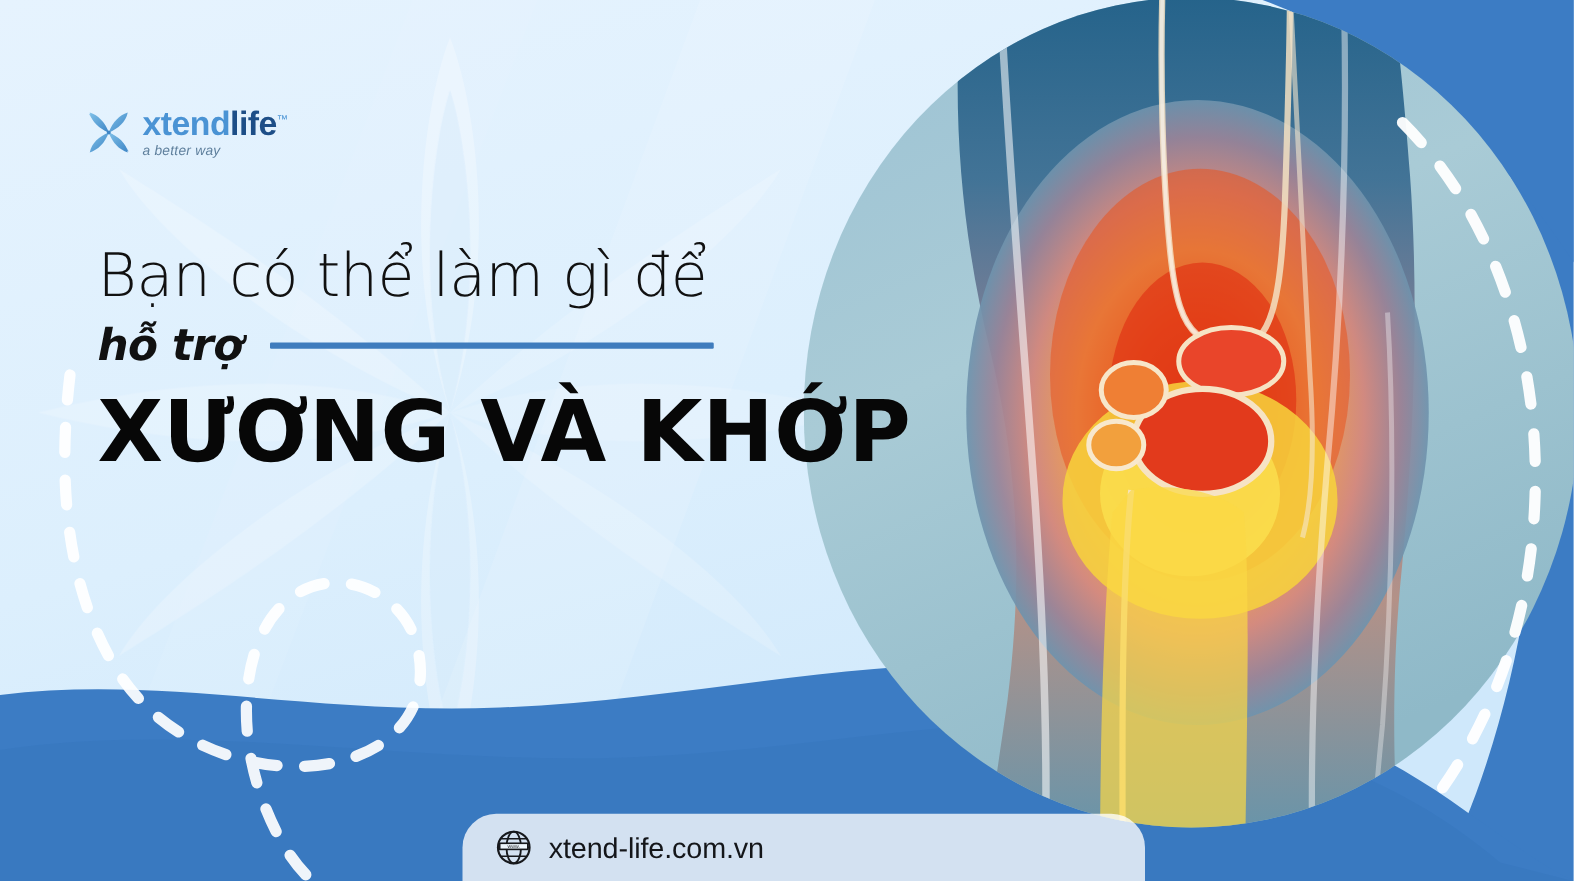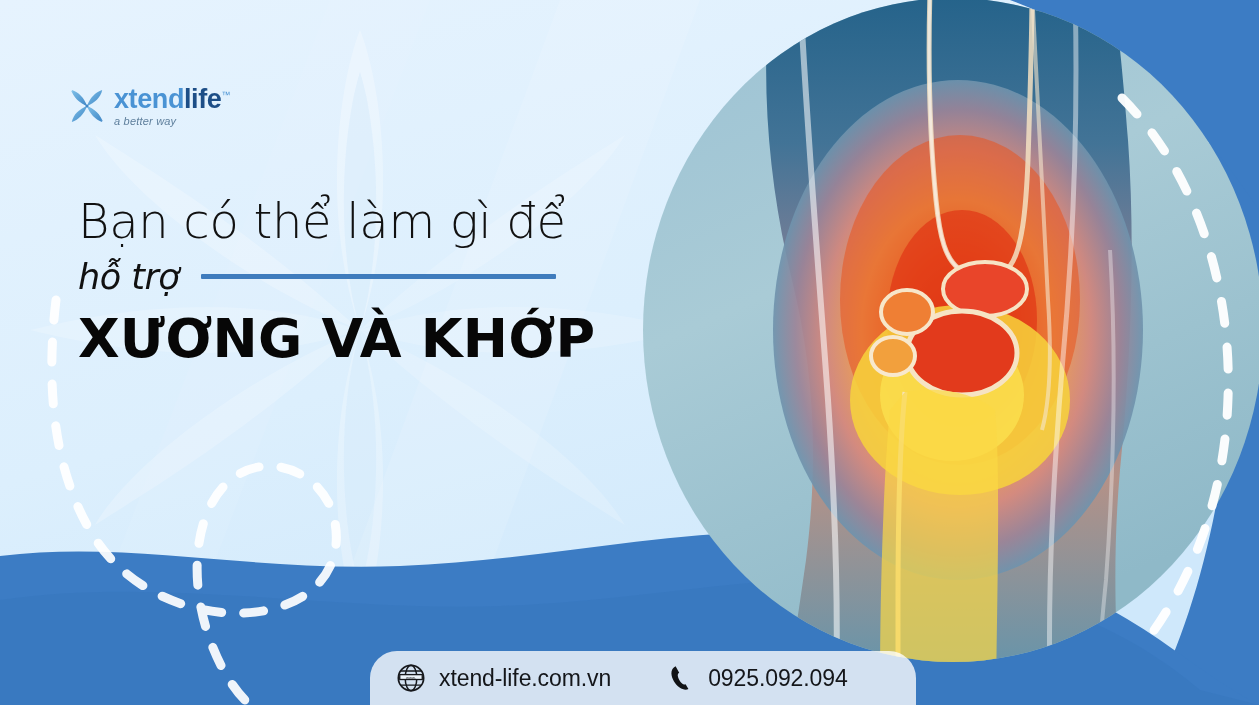--- a/index.html
+++ b/index.html
@@ -23,28 +23,28 @@
 
   
   #headline{position:absolute;left:78px;top:196px;width:600px;}
   #head-line1{
     font-size:48px;font-weight:300;color:#111;letter-spacing:-0.3px;
     line-height:1.06;white-space:nowrap;
     font-family:"DejaVu Sans",sans-serif;
   }
   #subrow{display:flex;align-items:center;margin-top:8px;height:44px;}
   #head-line2{
-    font-size:35px;font-style:italic;font-weight:normal;color:#111;
+    font-size:35px;font-style:italic;font-weight:bold;color:#111;
     white-space:nowrap;letter-spacing:-0.5px;
     font-family:"DejaVu Sans",sans-serif;
   }
   #divider{height:5px;background:#3f7cbd;flex:0 0 355px;margin-left:22px;border-radius:1px;}
   #head-line3{
     margin-top:12px;
-    font-size:54px;font-weight:800;color:#070707;letter-spacing:0.2px;
+    font-size:68px;font-weight:800;color:#070707;letter-spacing:0.2px;
     white-space:nowrap;line-height:1.05;
     font-family:"DejaVu Sans",sans-serif;
   }
 
   
   #contact{
     position:absolute;left:370px;top:651px;width:546px;height:54px;
     background:rgba(255,255,255,0.78);
     border-radius:27px 27px 0 0;
     display:flex;align-items:center;
@@ -235,26 +235,15 @@
         <line x1="2.5" y1="16" x2="29.5" y2="16" stroke="#16181c" stroke-width="1.6"></line>
         <path d="M5,8.5 H27 M5,23.5 H27" stroke="#16181c" stroke-width="1.4" fill="none"></path>
         <rect x="4" y="12.4" width="24" height="5.2" fill="#eef6fd" stroke="#16181c" stroke-width="1.4"></rect>
         <text x="16" y="16.6" text-anchor="middle" font-size="4.4" font-family="Liberation Sans, sans-serif" fill="#16181c">www.</text>
       </svg>
       <span class="contact-text">xtend-life.com.vn</span>
     </div>
 
     <div id="contact-gap"></div>
 
-    <div class="contact-item">
-      <svg class="ic" width="26" height="28" viewBox="0 0 26 28">
-        <path d="M6.6,2.2 C4.0,3.4 2.2,6.2 2.4,9.6
-                 C2.7,14.8 6.0,20.4 10.6,23.6
-                 C13.6,25.7 17.0,26.3 19.4,25.1
-                 L16.6,20.2 C15.4,20.9 14.2,20.6 13.1,19.6
-                 C11.0,17.7 9.2,14.6 8.8,12.0
-                 C8.6,10.4 9.1,9.3 10.2,8.7 Z" fill="#111316"></path>
-      </svg>
-      <span class="contact-text">0925.092.094</span>
-    </div>
   </div>
 
 </div>
 
 </body></html>

